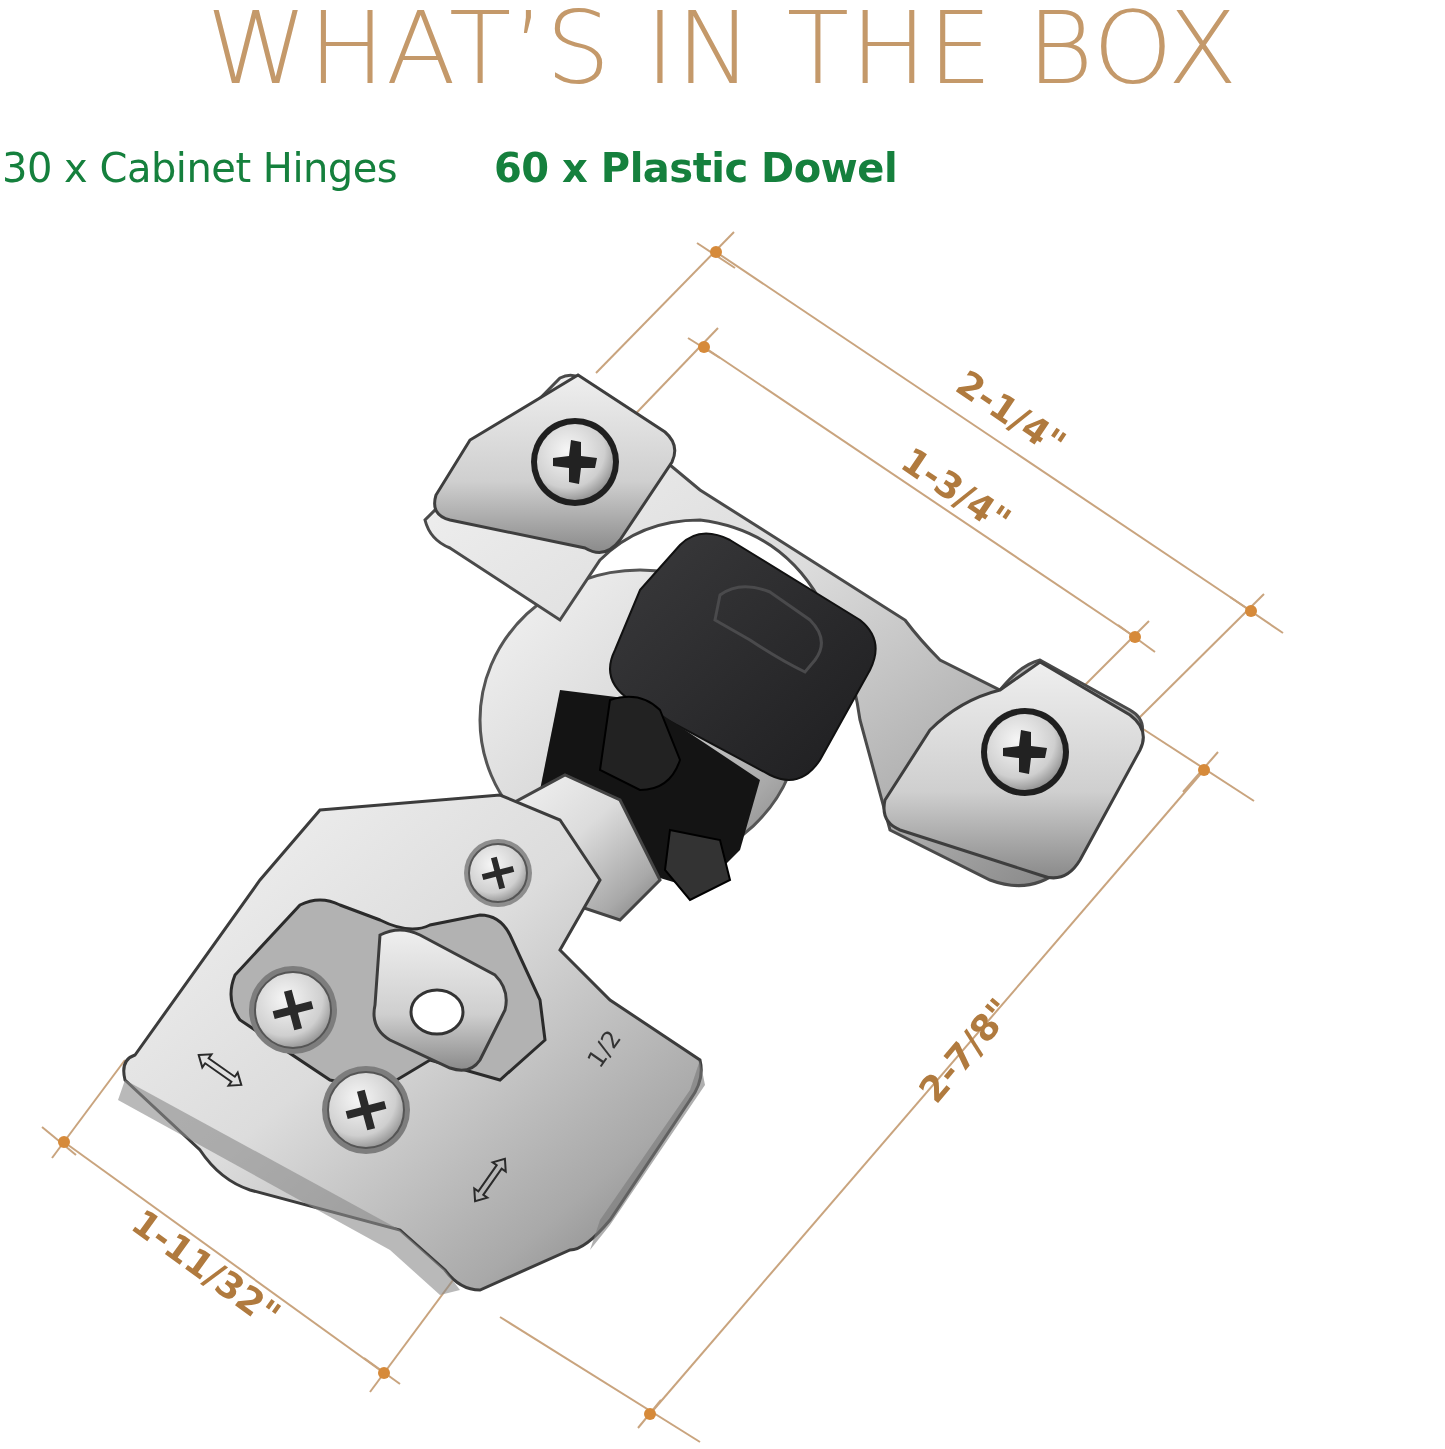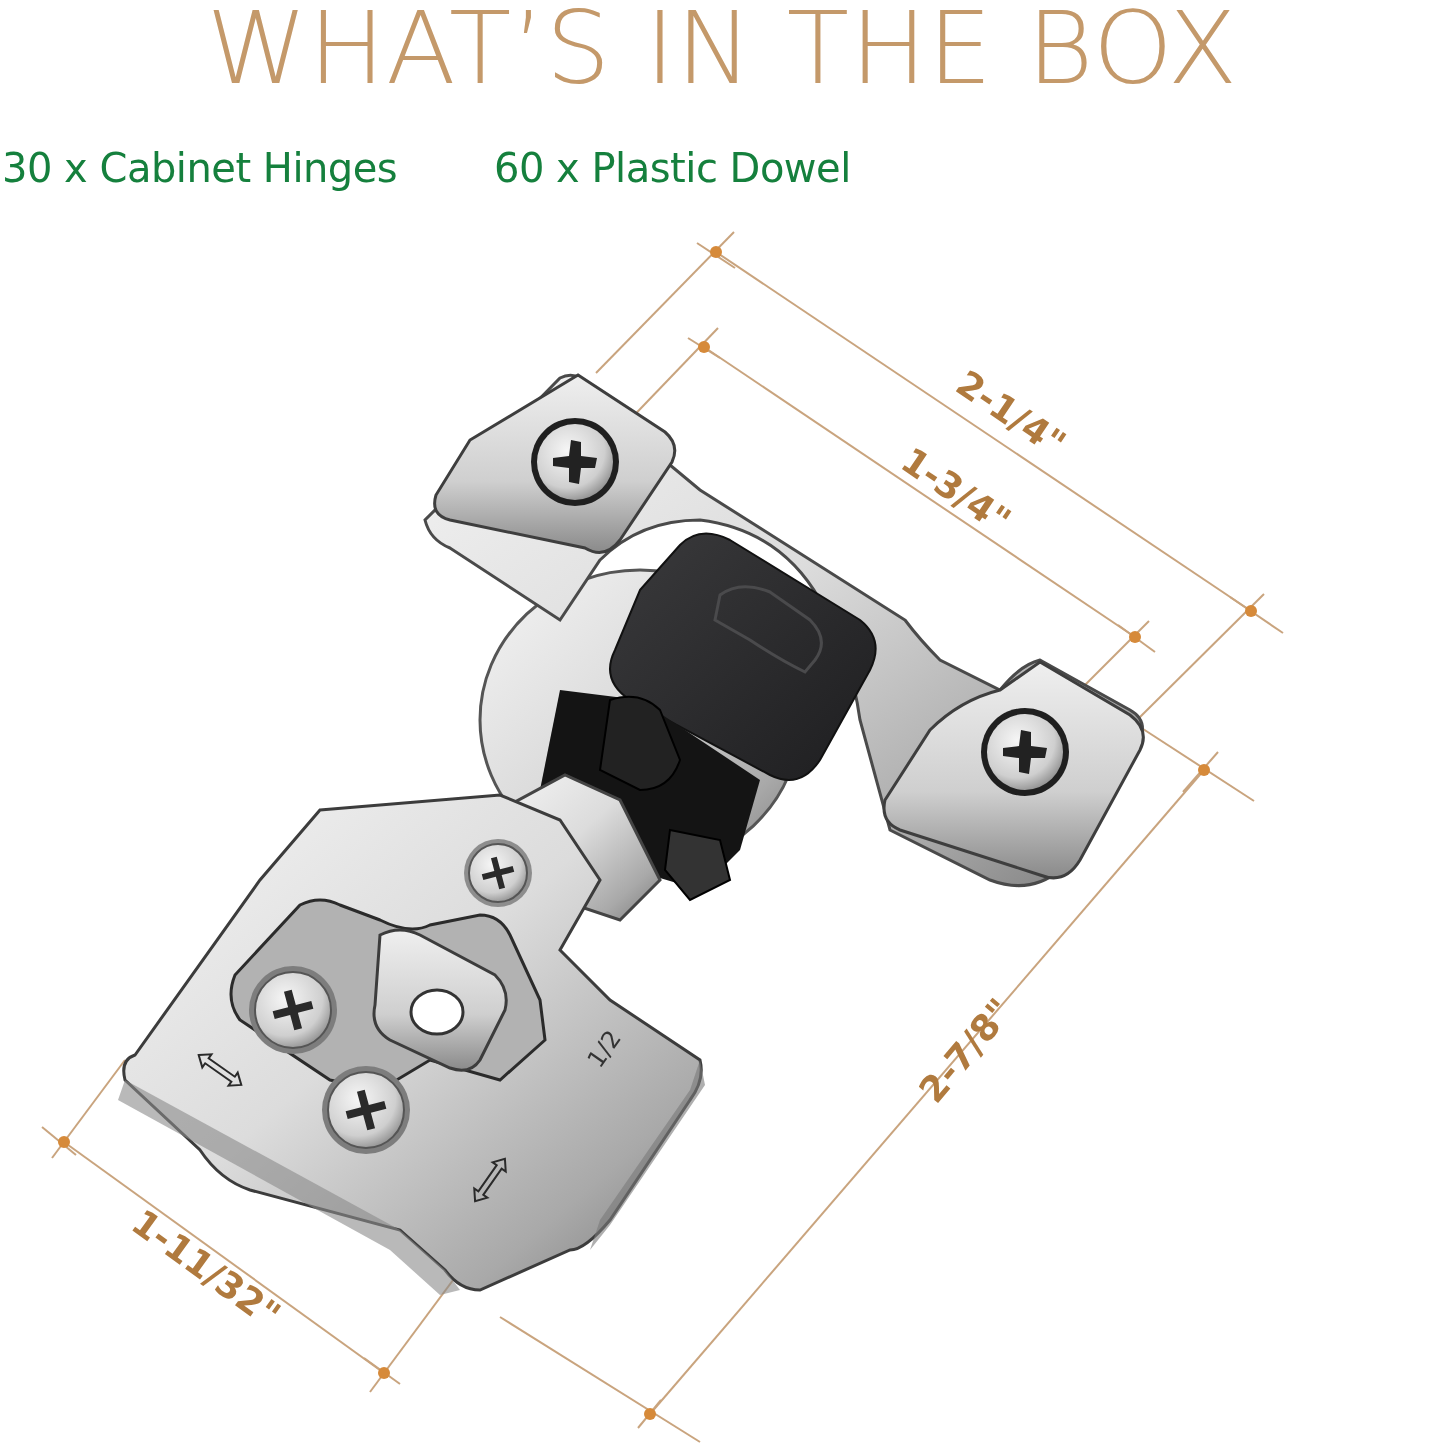--- a/index.html
+++ b/index.html
@@ -25,21 +25,21 @@
     color: #333; transform-origin: center center; white-space: nowrap;
   }
 </style>
 </head>
 <body>
 
 <div class="title" style="color:#C4996A;">WHAT’S IN THE BOX</div>
 
 <div class="subtitle-row" style="color:#15803d;padding-left:32px;">
   <span style="left:2px;">30 x Cabinet Hinges</span>
-  <span style="left:494px;">60 x Plastic Dowel</span>
+  <span style="left:494px;font-weight:bold;">60 x Plastic Dowel</span>
 </div>
 
 <svg class="art" viewBox="0 0 1445 1449" xmlns="http://www.w3.org/2000/svg">
   <defs>
     <linearGradient id="metal" x1="0" y1="0" x2="1" y2="1">
       <stop offset="0" stop-color="#f4f4f4"></stop>
       <stop offset="0.45" stop-color="#dcdcdc"></stop>
       <stop offset="0.8" stop-color="#a9a9a9"></stop>
       <stop offset="1" stop-color="#7a7a7a"></stop>
     </linearGradient>

